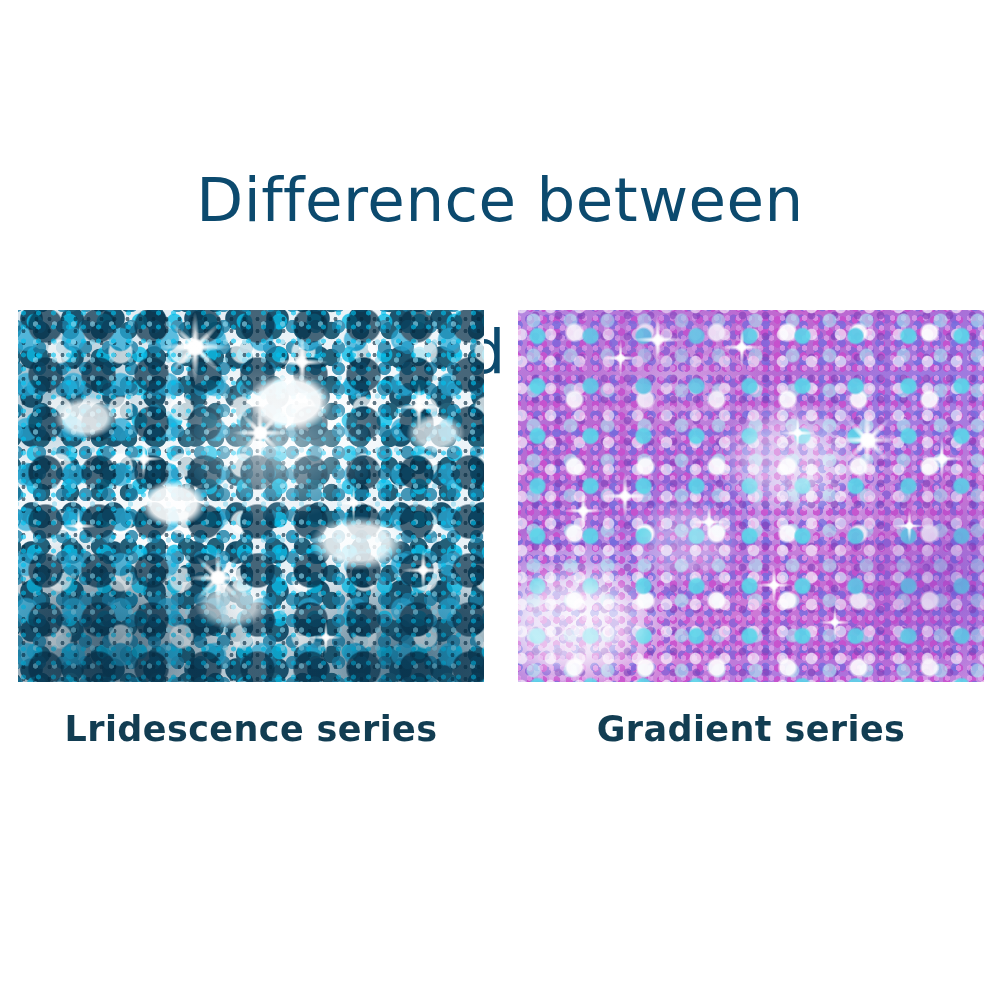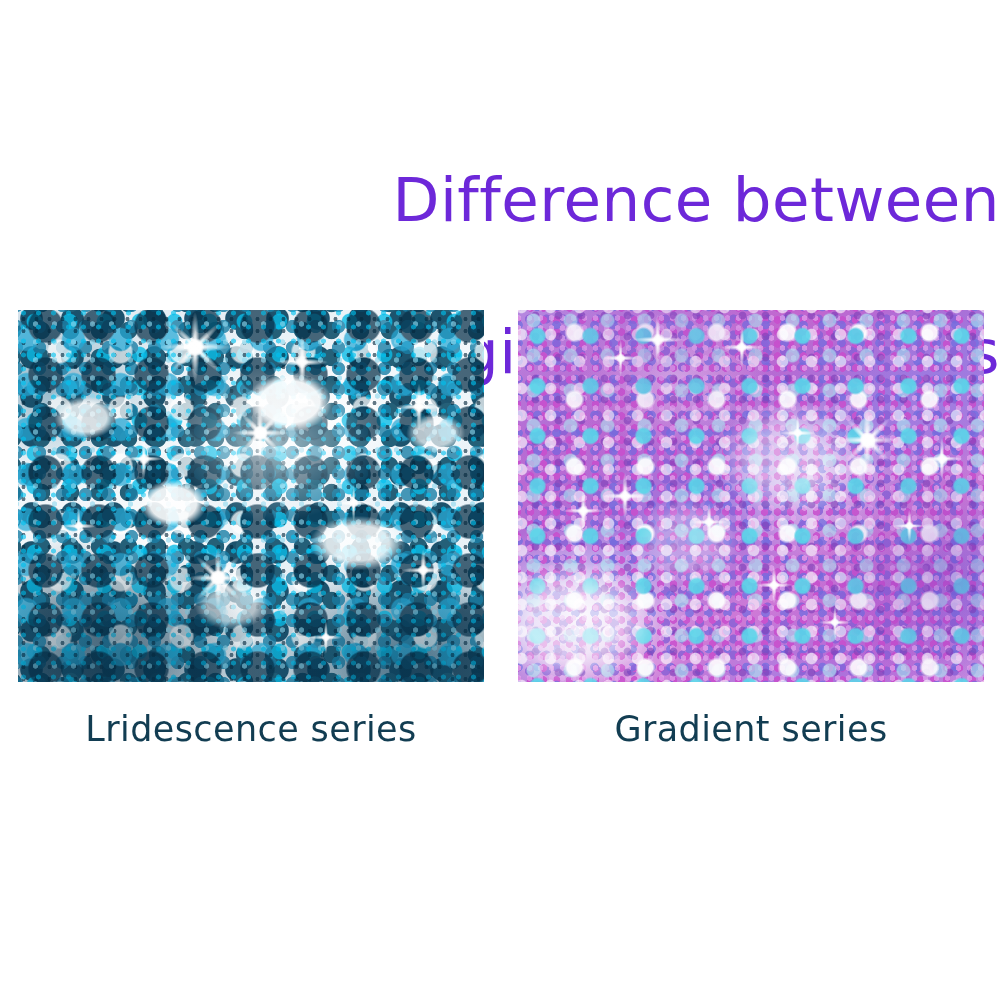--- a/index.html
+++ b/index.html
@@ -22,22 +22,22 @@
     height: 1000px;
     background: #ffffff;
   }
 
   
   #title {
     position: absolute;
     left: 0;
     top: 86px;
     width: 1000px;
-    text-align: right;
-    color: #6d28d9;
+    text-align: center;
+    color: #0c4a6e;
     font-family: "DejaVu Sans", "Liberation Sans", sans-serif;
     font-size: 61px;
     font-weight: 400;
     letter-spacing: 0.5px;
     line-height: 76px;
     white-space: pre-line;
   }
   #title .line {
     display: block;
   }
@@ -71,21 +71,21 @@
 
   .swatch-label {
     position: absolute;
     top: 398px;
     left: 0;
     width: 466px;
     text-align: center;
     color: #123d52;
     font-family: "DejaVu Sans", "Liberation Sans", sans-serif;
     font-size: 35px;
-    font-weight: 400;
+    font-weight: 700;
     letter-spacing: 0.4px;
     line-height: 42px;
   }
 
   
   .tex-iridescence {
     position: absolute;
     inset: 0;
     background-color: #eef3f7;
   }

